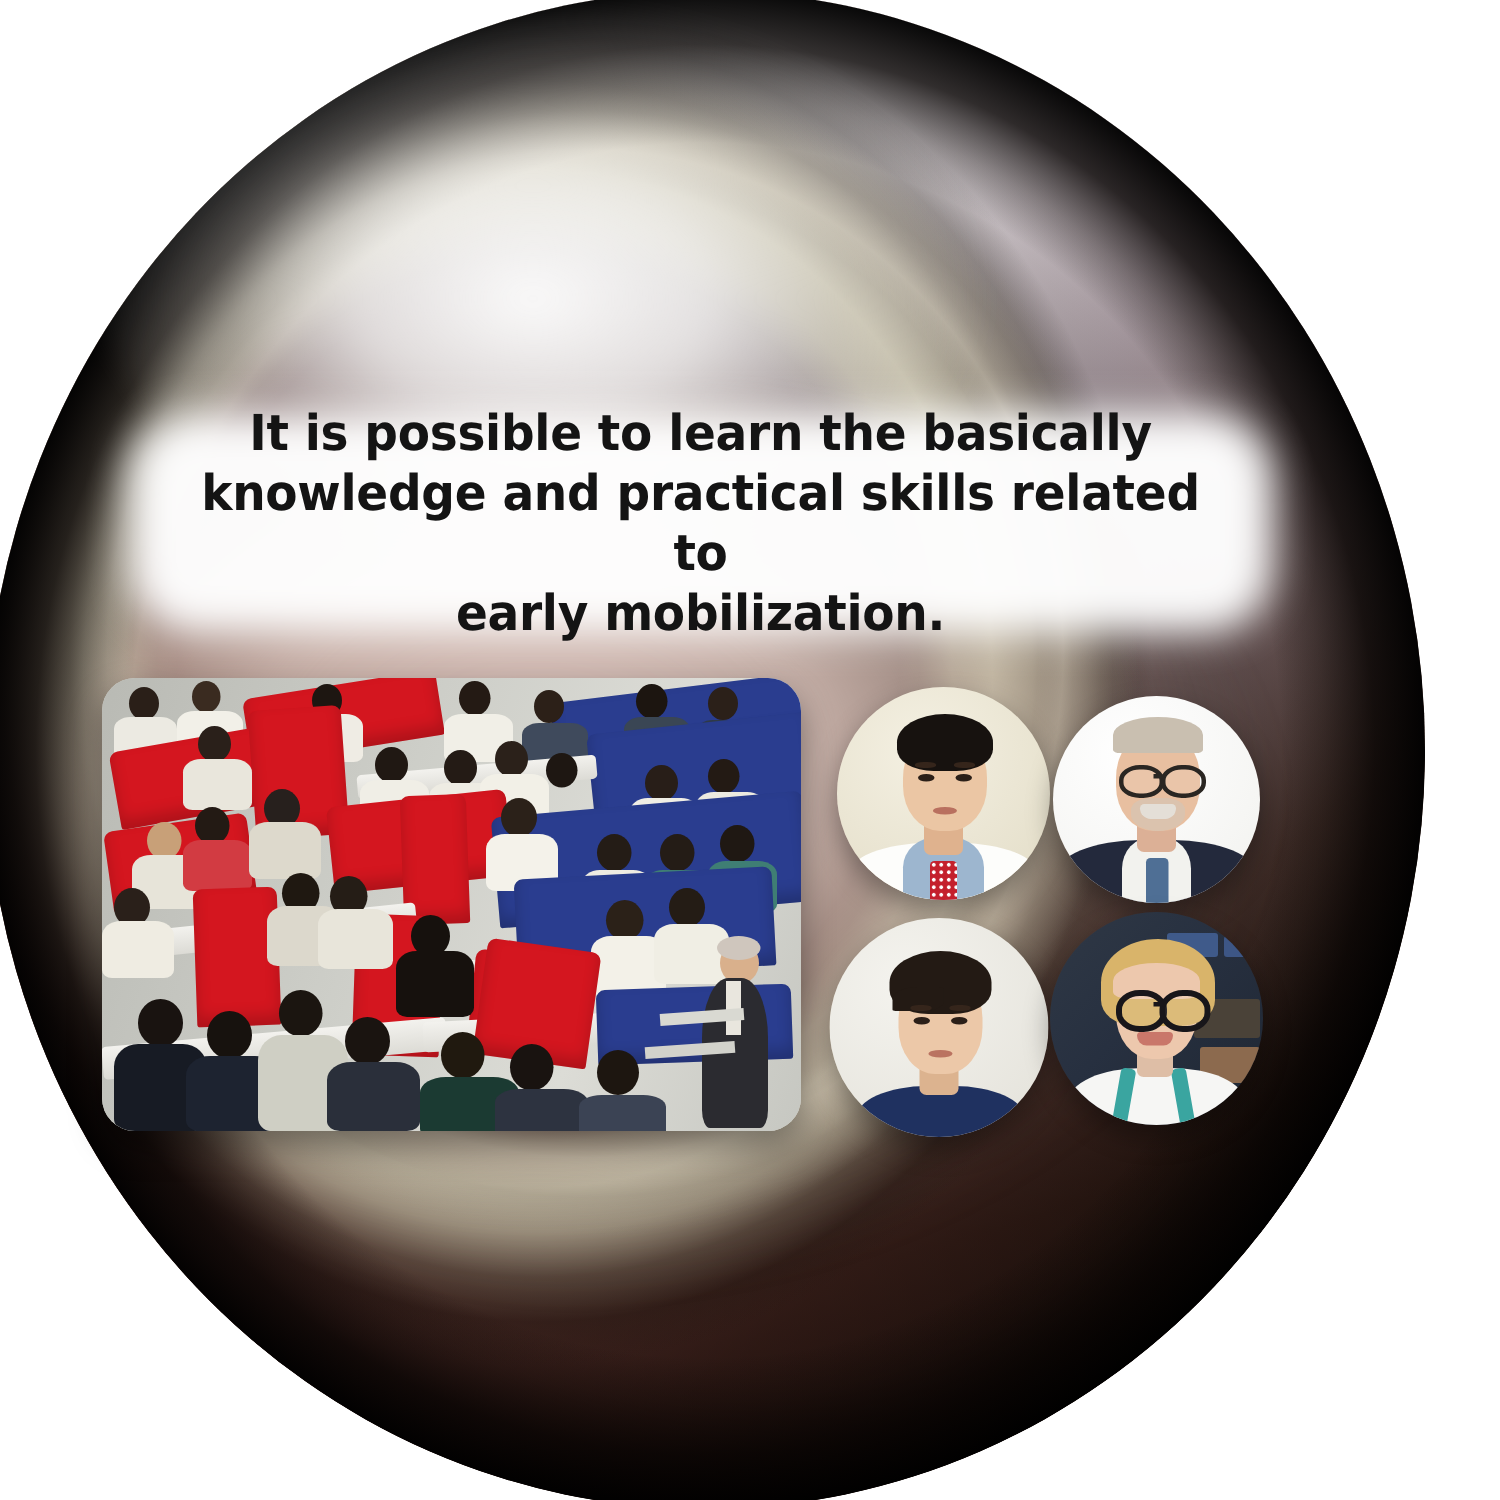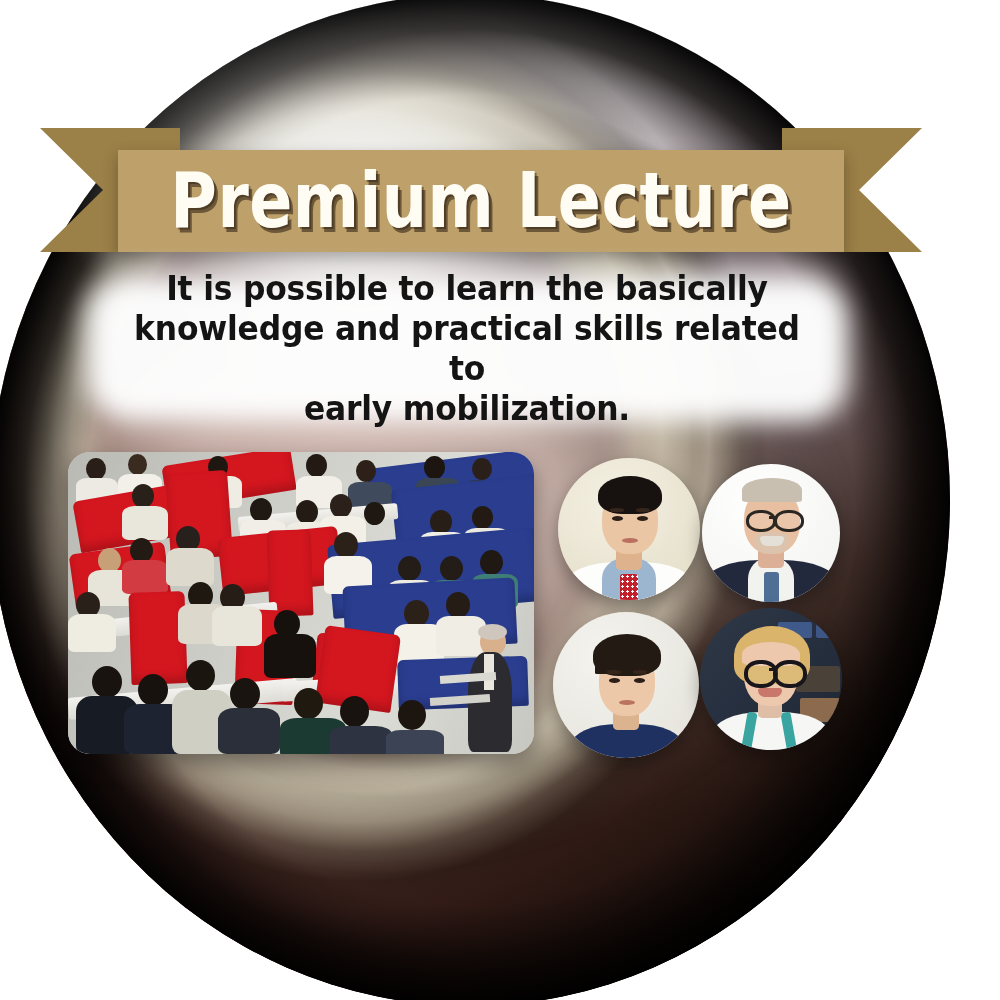--- a/index.html
+++ b/index.html
@@ -141,28 +141,20 @@
       <div class="layer-base"></div>
       <div class="layer-warm"></div>
       <div class="layer-ring"></div>
       <div class="layer-ring2"></div>
       <div class="layer-plate"></div>
       <div class="layer-rim"></div>
       <div class="layer-gloss"></div>
     </div>
   </div>
 
-  <div class="ribbon" style="--band:#bda06a;--tail:#9b8047;--fold:#7d6636;">
-    <div class="tail left"></div>
-    <div class="tail right"></div>
-    <div class="fold left"></div>
-    <div class="fold right"></div>
-    <div class="band"></div>
-    <div class="band-title" style="color: rgb(255, 253, 243);">Premium Lecture</div>
-  </div>
 
   <div class="caption-glow"></div>
   <div class="caption">
     <p style="color: rgb(20, 20, 20);">It is possible to  learn the basically
 knowledge and practical skills related to
 early mobilization.</p>
   </div>
 
   <div class="photo">
     <div class="room">

